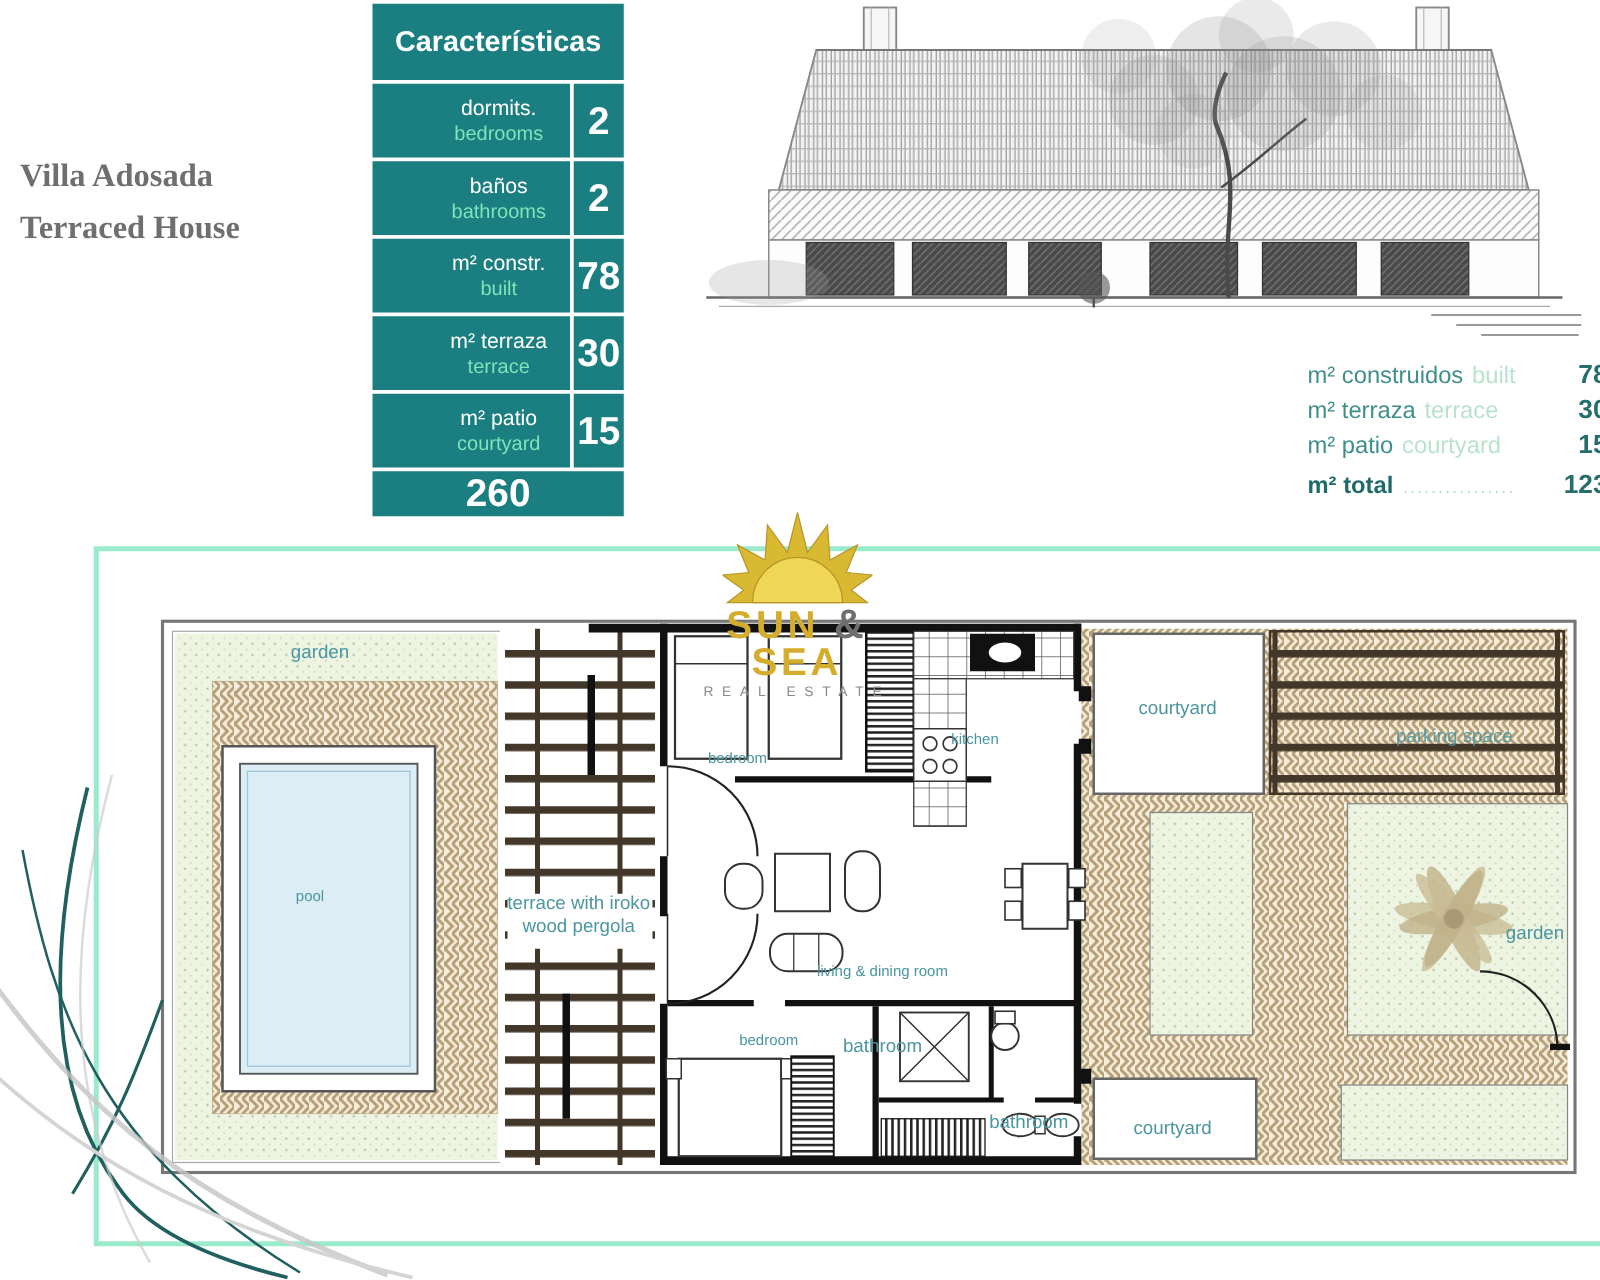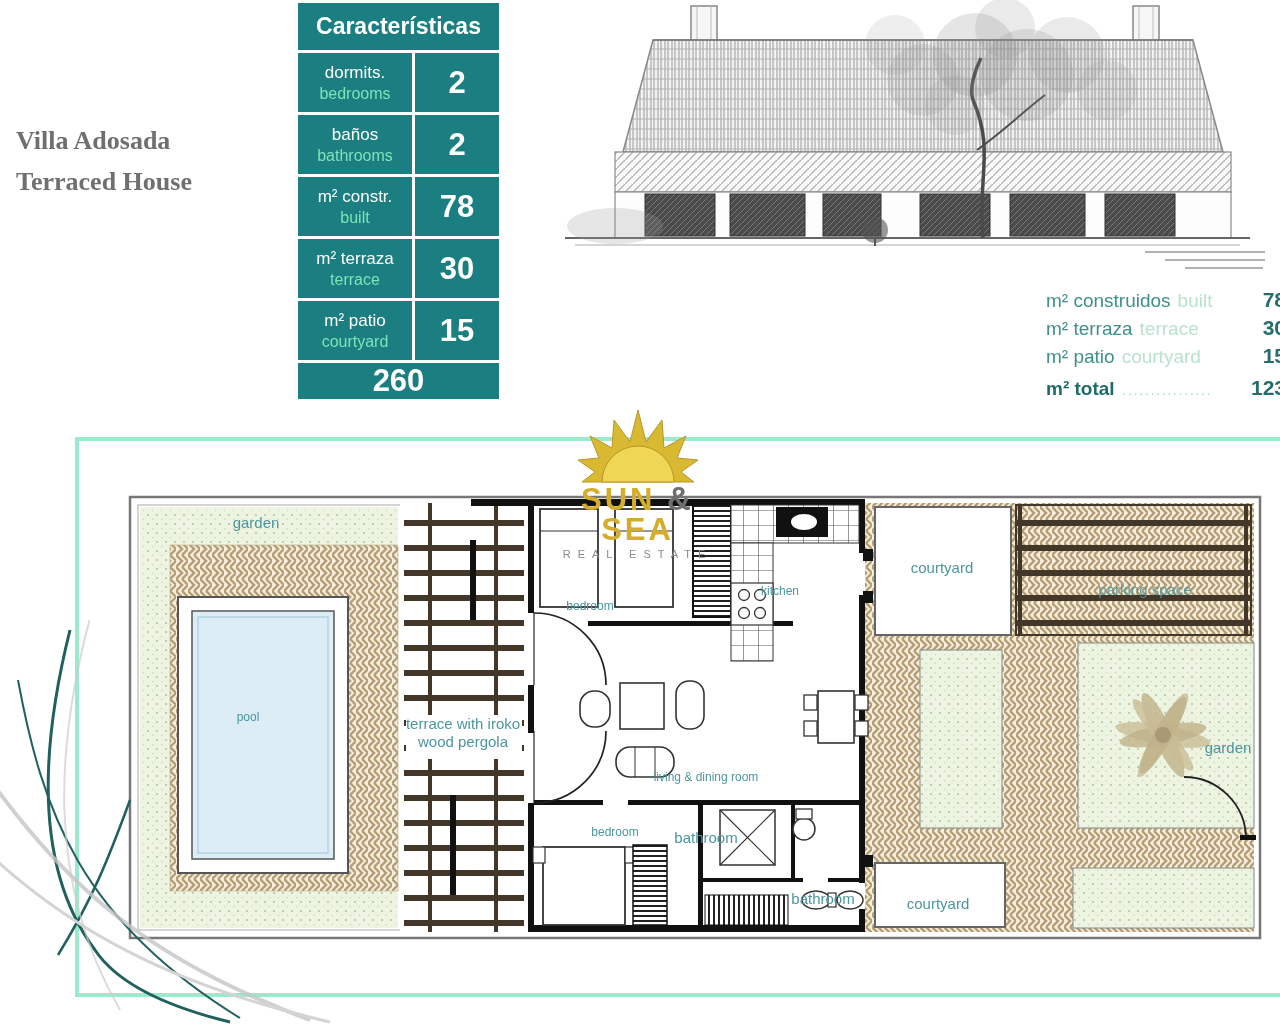--- a/index.html
+++ b/index.html
@@ -7,24 +7,24 @@
         font-family:"Liberation Sans",sans-serif;}
 
   
   .title-block{position:absolute;left:16px;top:120px;width:280px;
     font-family:"Liberation Serif",serif;font-weight:bold;color:#6f6f6f;
     font-size:26px;line-height:41px;}
 
   
   .char-table{position:absolute;left:298px;top:3px;width:201px;}
   .char-header{background:#1b7e80;color:#fff;font-weight:bold;font-size:23px;
-    height:47px;display:flex;align-items:center;justify-content:center;margin-bottom:3px;}
+    height:61px;display:flex;align-items:center;justify-content:center;margin-bottom:3px;}
   .char-row{display:flex;margin-bottom:3px;}
   .char-label{background:#1b7e80;width:114px;height:59px;margin-right:3px;
-    display:flex;flex-direction:column;align-items:center;justify-content:center;line-height:21px;}
+    display:flex;flex-direction:column;align-items:center;justify-content:center;line-height:21px;padding-left:44px;}
   .char-label .es{color:#ffffff;font-size:17px;}
   .char-label .en{color:#7fe3b9;font-size:16px;}
   .char-value{background:#1b7e80;flex:1;display:flex;align-items:center;justify-content:center;
     color:#fff;font-weight:bold;font-size:31px;}
 
   
   .elevation{position:absolute;left:545px;top:0;}
 
   
   .summary{position:absolute;left:1046px;top:288px;width:240px;}
@@ -39,21 +39,21 @@
   
   .mint-box{position:absolute;left:75px;top:437px;width:1240px;height:552px;
     border:4px solid #9aeacc;}
 
   
   .plan{position:absolute;left:128px;top:495px;width:1158px;height:445px;}
   .plan svg{position:absolute;left:0;top:0;}
   .plabel{position:absolute;transform:translate(-50%,-50%);white-space:nowrap;
     color:#4c96a0;font-size:12px;z-index:5;}
   .plabel.small{font-size:15px;}
-  .plabel.onpattern{opacity:.88;}
+  .plabel.onpattern{opacity:.88;padding-left:37px;}
 
   
   .logo{position:absolute;left:545px;top:408px;width:185px;text-align:center;z-index:6;}
   .logo-sun{margin:0 auto;display:block;}
   .logo-name{font-weight:bold;font-size:31px;letter-spacing:3px;color:#d4ad2c;line-height:30px;}
   .logo-name .amp{color:#6e6e6e;font-size:33px;}
   .logo-tag{font-size:11px;letter-spacing:7px;color:#8a8a8a;margin-top:3px;}
 
   .swoosh{position:absolute;left:0;top:620px;z-index:8;}
 </style>

